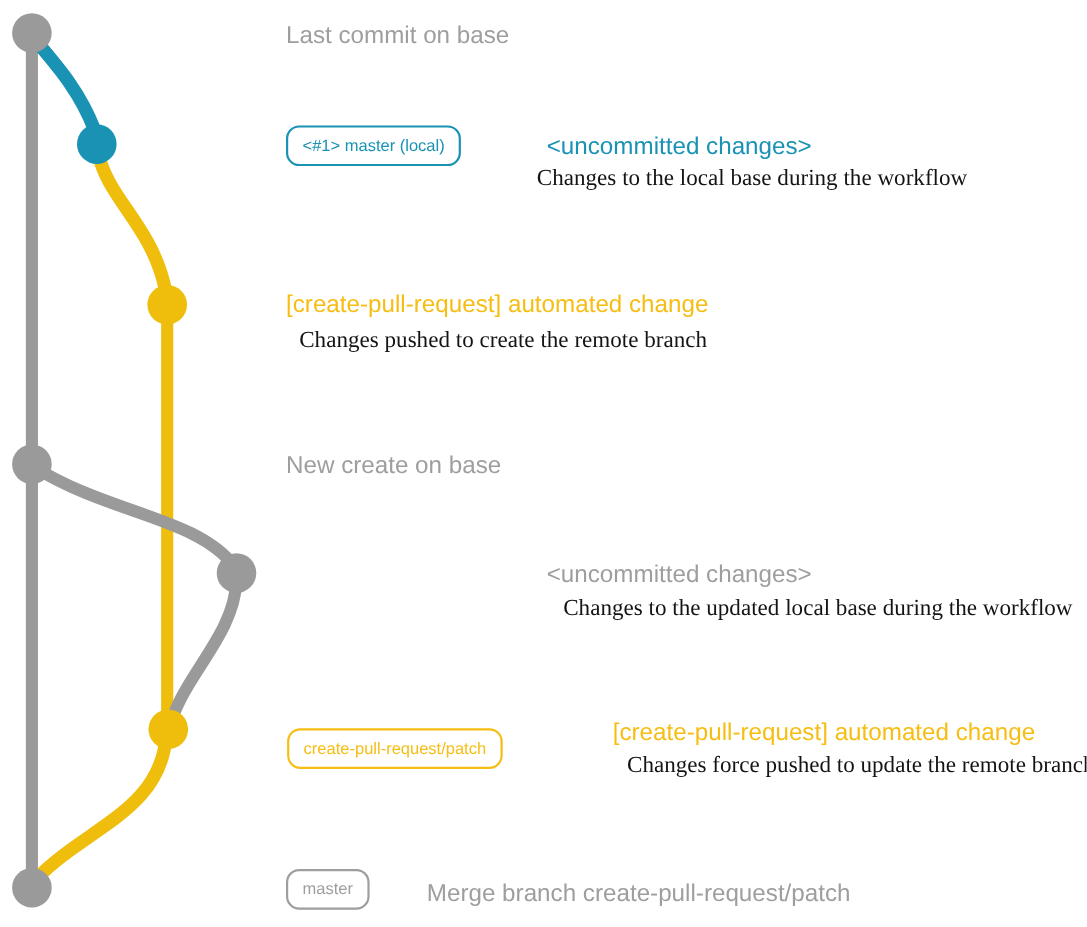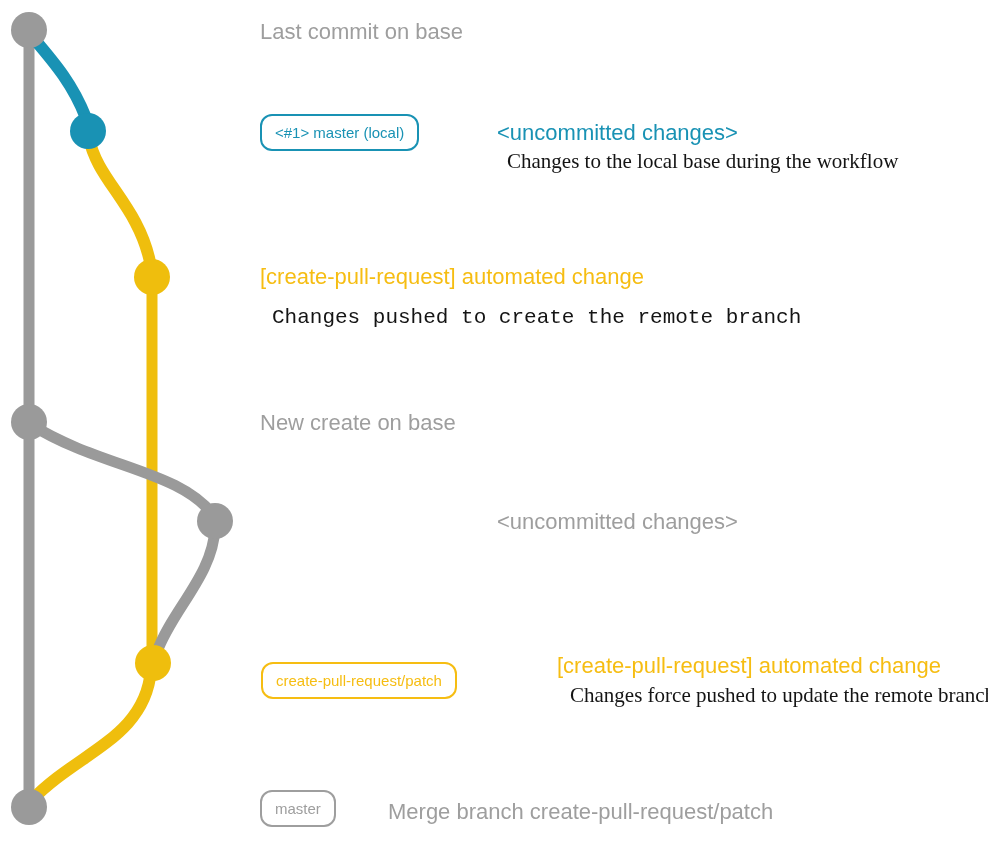--- a/index.html
+++ b/index.html
@@ -52,28 +52,29 @@
     <circle class="dot-gray" cx="29" cy="422" r="18"></circle>
     <circle class="dot-gray" cx="215" cy="521" r="18"></circle>
     <circle class="dot-yellow" cx="153" cy="663" r="18"></circle>
     <circle class="dot-gray" cx="29" cy="807" r="18"></circle>
   </svg>
 
   <div class="heading c-gray" style="left:260px; top:19px;">Last commit on base</div>
 
   <div class="badge c-blue" style="left:260px; top:114px;">&lt;#1&gt; master (local)</div>
   <div class="heading c-blue" style="left:497px; top:120px;">&lt;uncommitted changes&gt;</div>
-  <div class="desc" style="left:507px; top:149px;">Changes to the local base during the workflow</div>
+  <div class="desc" style="left:488px; top:149px;">Changes to the local base during the workflow</div>
 
   <div class="heading c-yellow" style="left:260px; top:264px;">[create-pull-request] automated change</div>
-  <div class="desc" style="left:272px; top:306px;font-family:Liberation Mono, monospace;">Changes pushed to create the remote branch</div>
+  <div class="desc" style="left:272px; top:296px;">Changes pushed to create the remote branch</div>
 
   <div class="heading c-gray" style="left:260px; top:410px;">New create on base</div>
 
   <div class="heading c-gray" style="left:497px; top:509px;">&lt;uncommitted changes&gt;</div>
+  <div class="desc" style="left:512px; top:540px;">Changes to the updated local base during the workflow</div>
 
   <div class="badge c-yellow" style="left:261px; top:646px;margin-top:16px;">create-pull-request/patch</div>
   <div class="heading c-yellow" style="left:557px; top:653px;">[create-pull-request] automated change</div>
   <div class="desc" style="left:570px; top:683px;">Changes force pushed to update the remote branch</div>
 
   <div class="badge c-gray" style="left:260px; top:790px;text-align:center;">master</div>
   <div class="heading c-gray" style="left:388px; top:799px;">Merge branch create-pull-request/patch</div>
 
 </div>
 

